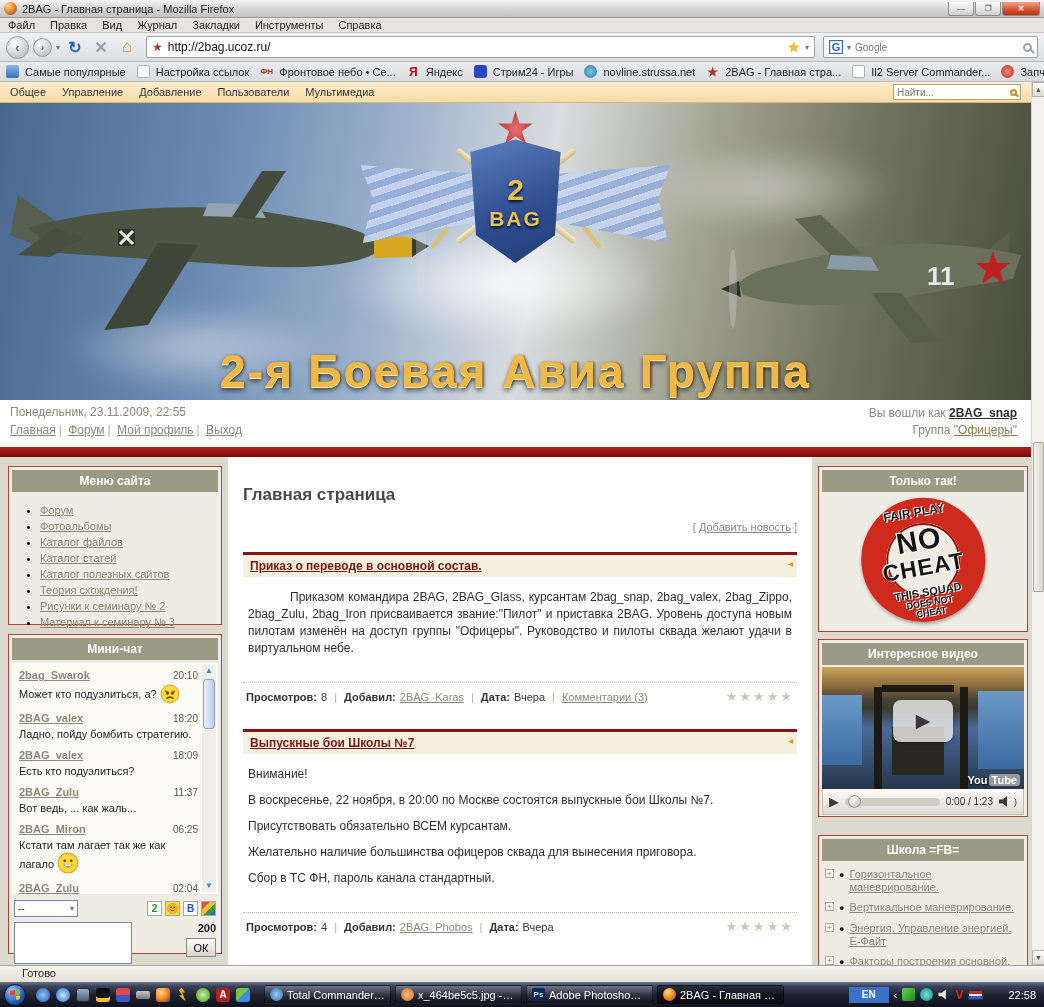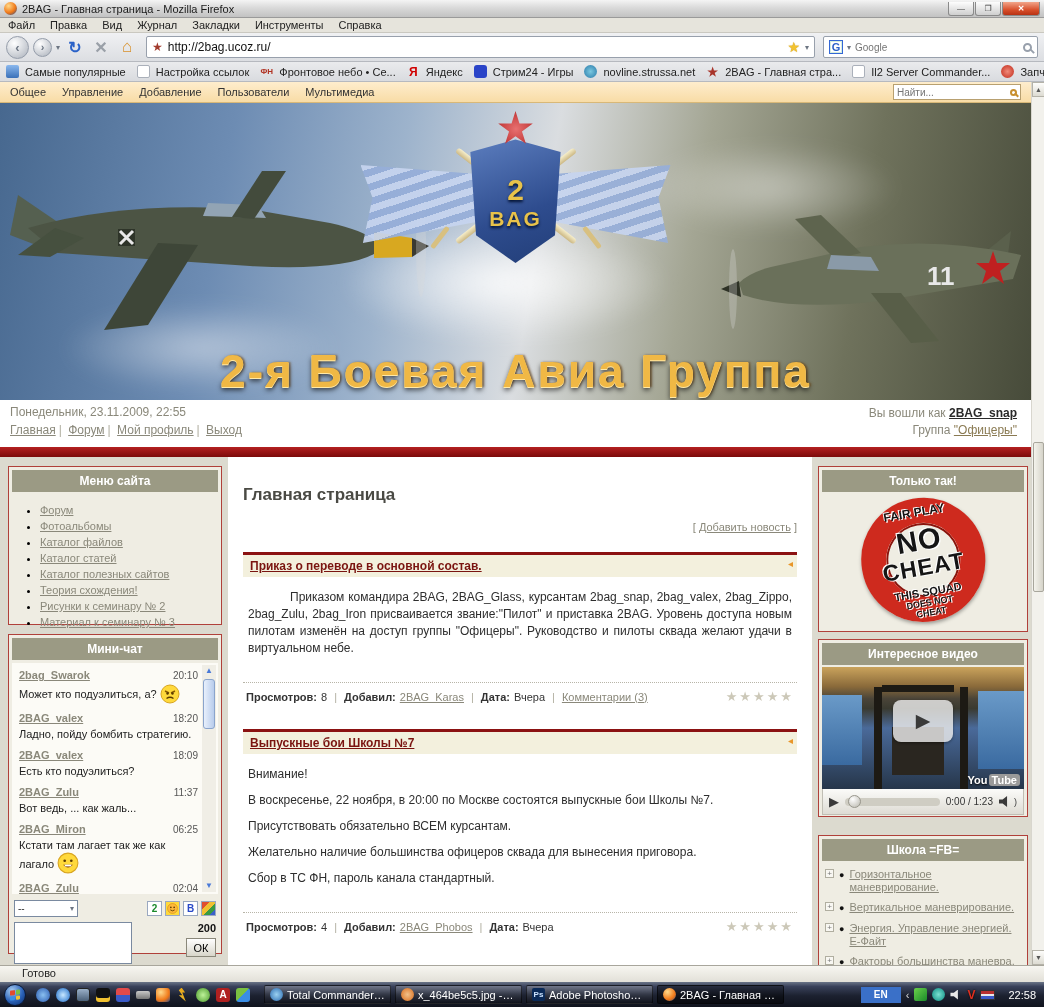--- a/index.html
+++ b/index.html
@@ -217,21 +217,21 @@
 .t-fx{background:radial-gradient(circle at 35% 30%,#ffd98a,#f07818 60%,#2a4a8a);border-radius:50%}
 .tray{display:flex;align-items:center;gap:5px;padding:0 4px;color:#fff}
 .lang{width:40px;height:16px;background:#3a70c8;color:#fff;font-size:10px;font-weight:bold;display:grid;place-items:center;cursor:pointer}
 .tchev{color:#ddd;font-size:11px;cursor:pointer}
 .tri{width:13px;height:13px;border-radius:2px;cursor:pointer}
 .tr1{background:linear-gradient(135deg,#6ad04a,#1a8a2a)}
 .tr2{background:radial-gradient(#7ae0d0,#0a8a80);border-radius:50%}
 .trv{color:#e03020;font-weight:bold;font-size:12px;cursor:pointer;text-shadow:0 0 2px #000}
 .trflag{width:15px;height:10px;background:linear-gradient(#b83030 33%,#e8e8e8 33% 66%,#3a5ac8 66%);border:1px solid #333;cursor:pointer}
 .volw{width:12px;height:10px;background:#e8e8e8;clip-path:polygon(0 32%,28% 32%,62% 0,62% 100%,28% 68%,0 68%);cursor:pointer}
-.clock{font-size:11px;margin-left:8px}
+.clock{font-size:11px;margin-left:20px}
 </style>
 </head>
 <body>
 
 <div class="titlebar">
   <span class="fx-ic"></span>
   <span class="tb-title">2BAG - Главная страница - Mozilla Firefox</span>
   <span class="winbtns">
     <span class="wbtn">—</span>
     <span class="wbtn">❐</span>
@@ -609,21 +609,21 @@
             <span class="lnk">Вертикальное маневрирование.</span>
           </div>
         <div class="sch-item">
             <span class="plus">+</span>
             <span class="dot">●</span>
             <span class="lnk">Энергия. Управление энергией. Е-Файт</span>
           </div>
         <div class="sch-item">
             <span class="plus">+</span>
             <span class="dot">●</span>
-            <span class="lnk">Факторы большинства маневра.</span>
+            <span class="lnk">Факторы построения основной.</span>
           </div>
 
         <span class="sch-down">▼</span>
       </div>
     </div>
   </div>
 </div>
 
 <div class="vscroll">
   <span class="sb-btn" style="top:0">▲</span>

